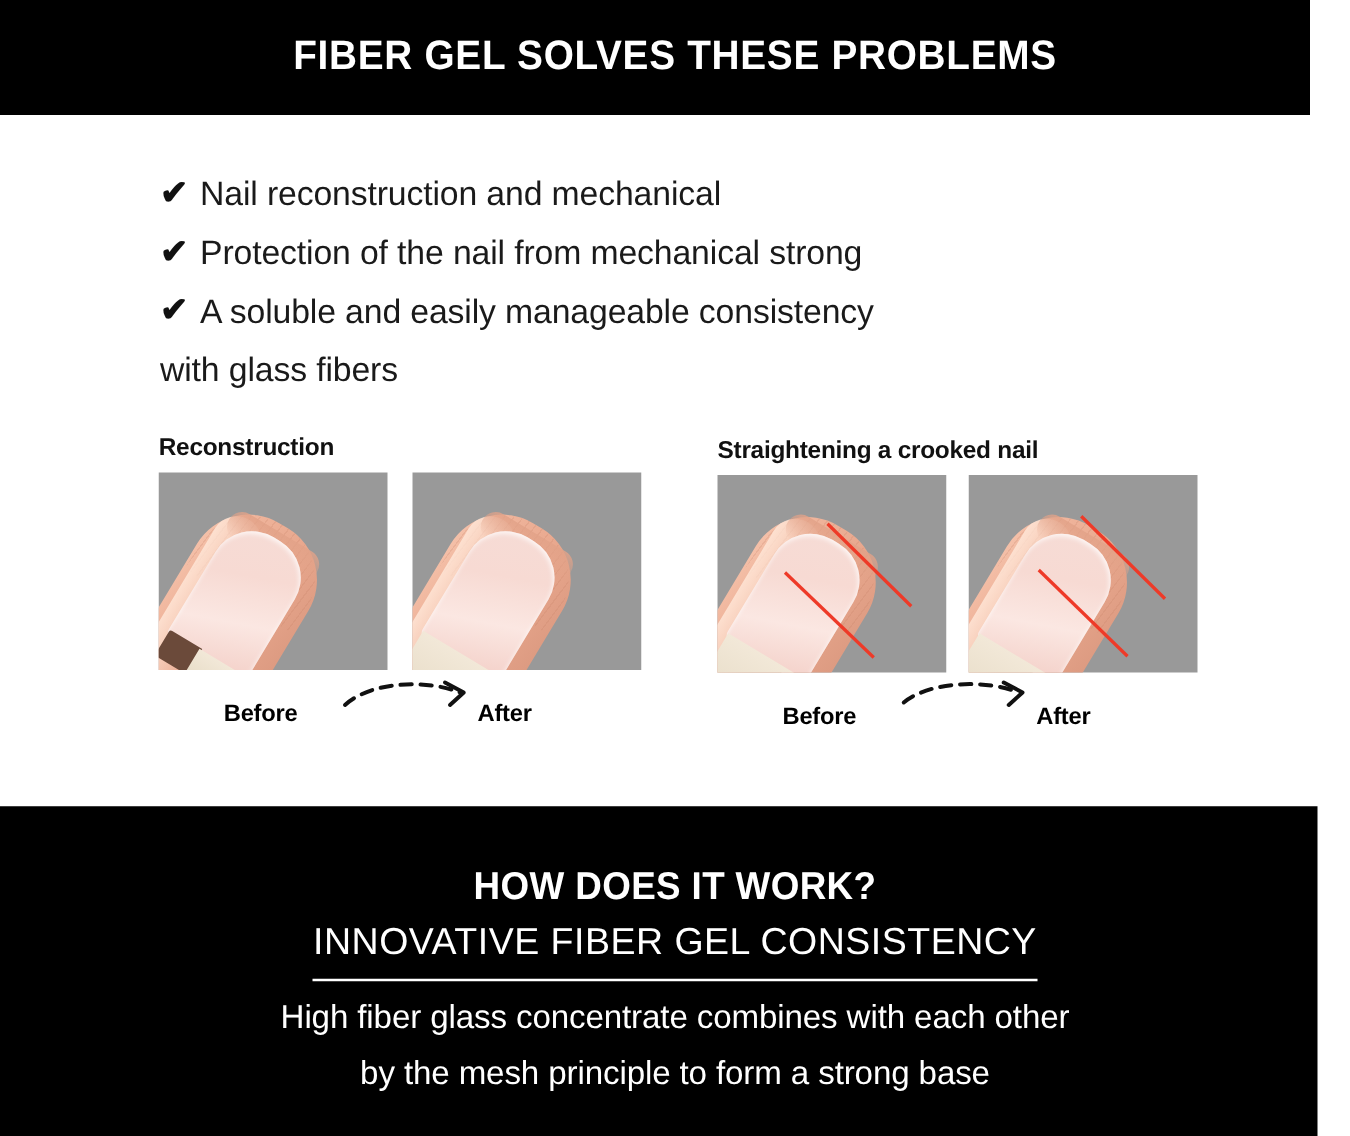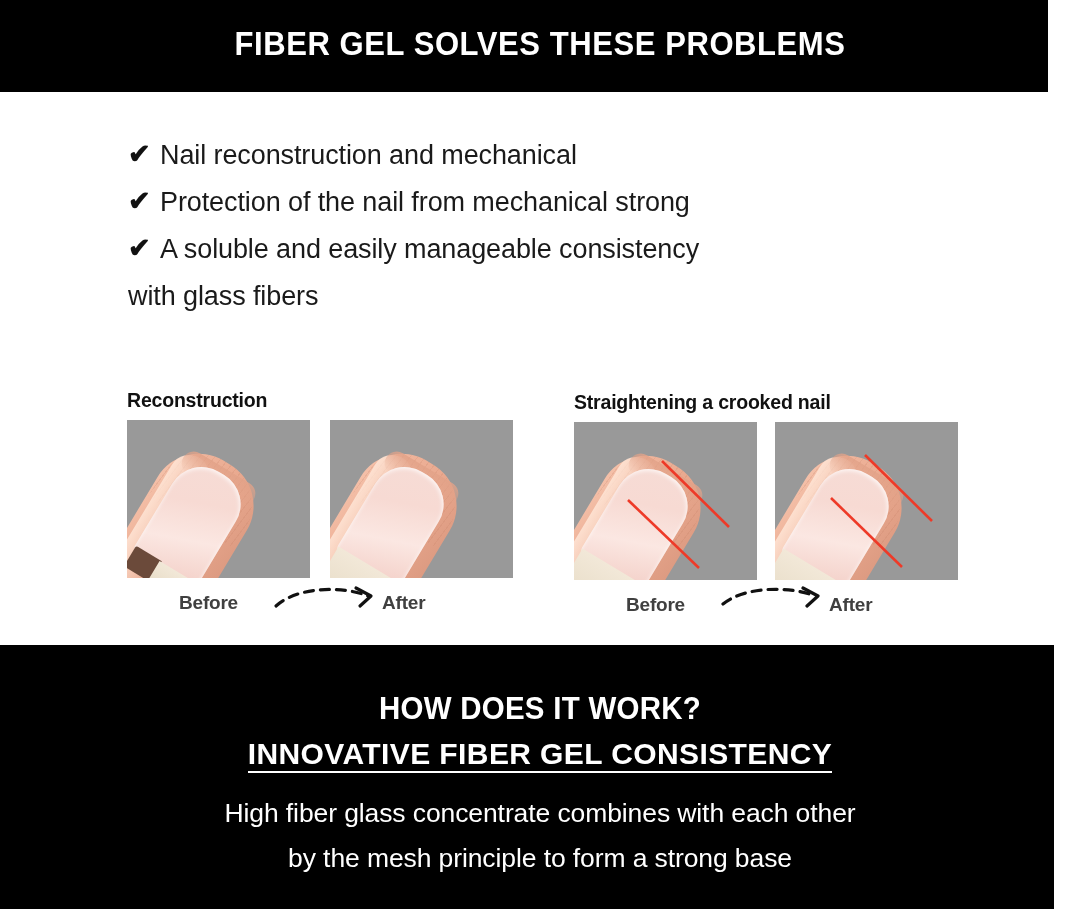--- a/index.html
+++ b/index.html
@@ -85,21 +85,20 @@
   .group-left  { left: 127px; top: 255px; width: 390px; }
   .group-right { left: 574px; top: 257px; width: 390px; }
 
   .group-title {
     font-size: 19.5px;
     font-weight: bold;
     color: #111111;
     letter-spacing: -0.2px;
     margin-bottom: 8px;
     white-space: nowrap;
-    margin-top: 42px;
   }
   .photo-row {
     display: flex;
   }
   .photo {
     width: 183px;
     height: 158px;
     background: #999999;
     position: relative;
     overflow: hidden;
@@ -193,24 +192,24 @@
     pointer-events: none;
   }
 
   .labels-row {
     position: relative;
     height: 40px;
     margin-top: 6px;
   }
   .lbl-before, .lbl-after {
     position: absolute;
-    top: 8px;
+    top: 19px;
     font-size: 19px;
     font-weight: bold;
-    color: #404040;
+    color: #000000;
     letter-spacing: -0.2px;
   }
   .lbl-before { left: 52px; }
   .lbl-after  { left: 255px; }
   .arrow-svg {
     position: absolute;
     left: 145px;
     top: 0px;
   }
 
@@ -234,24 +233,24 @@
   }
   .bottom-h2 {
     position: absolute;
     left: 0; top: 92px;
     width: 1080px;
     text-align: center;
   }
   .bottom-h2 span {
     color: #ffffff;
     font-size: 30px;
-    font-weight: 700;
+    font-weight: 400;
     letter-spacing: 0.4px;
     border-bottom: 2px solid #ffffff;
-    padding-bottom: 0;
+    padding-bottom: 12px;
     display: inline-block;
   }
   .bottom-p {
     position: absolute;
     left: 0; top: 146px;
     width: 1080px;
     text-align: center;
     color: #ffffff;
     font-size: 26.5px;
     line-height: 45px;

